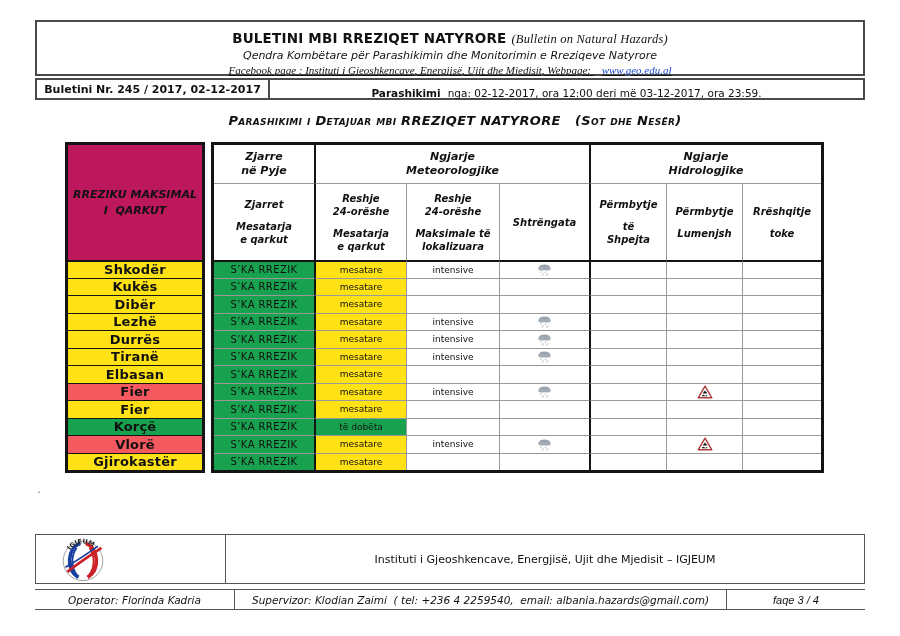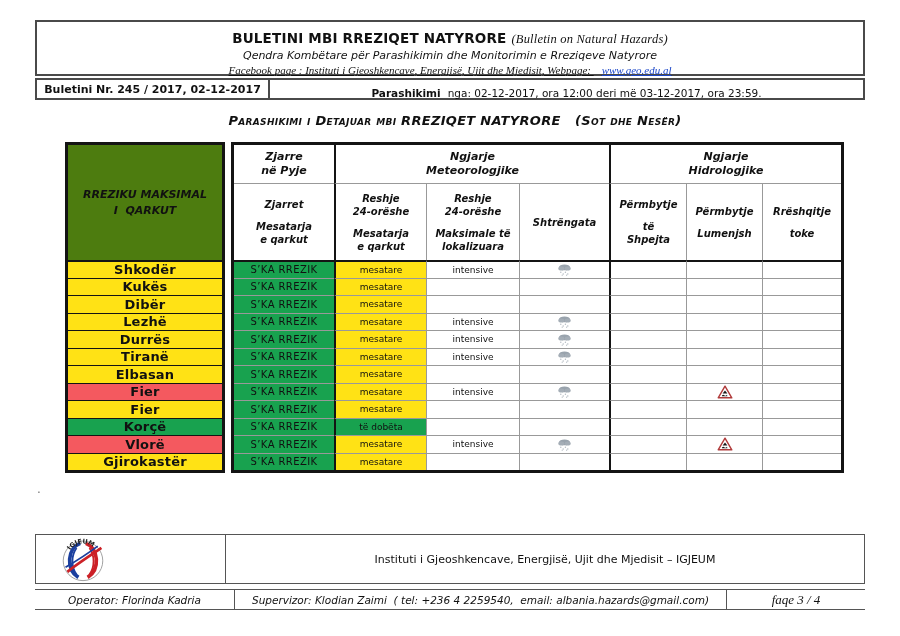--- a/index.html
+++ b/index.html
@@ -8,41 +8,41 @@
   .page { position: relative; width: 900px; height: 636px; background: #fff; overflow: hidden; }
 
   
   .hdr-box { position: absolute; left: 35px; top: 20px; width: 830px; height: 56px;
              border: 2px solid #4a4a4a; text-align: center; padding-top: 8px; }
   .hdr-line1 { font-size: 13.5px; font-weight: bold; letter-spacing: .2px; }
   .hdr-line1 .en { font-family: "Liberation Serif", serif; font-style: italic; font-weight: normal; font-size: 12.5px; }
   .hdr-line2 { font-size: 11px; font-weight: normal; font-style: italic; margin-top: 2px; }
   .hdr-line3 { font-family: "Liberation Serif", serif; font-style: italic; font-size: 11px;
                margin-top: 2px; text-decoration: underline; }
-  .hdr-line3 a { color: #1a46c8; text-decoration: underline; cursor: pointer; margin-left: 8px; }
+  .hdr-line3 a { color: #1a46c8; cursor: pointer; margin-left: 8px; }
 
   
   .info-bar { position: absolute; left: 35px; top: 78px; width: 830px; height: 22px;
               border: 2px solid #4a4a4a; display: flex; align-items: stretch; }
   .info-left { width: 233px; border-right: 2px solid #4a4a4a; display: flex; align-items: center;
                justify-content: center; font-size: 11px; font-weight: bold; white-space: pre; }
   .info-right { flex: 1; display: flex; align-items: center; justify-content: center; font-size: 10.5px; margin-top: 8px; }
   .info-right b { margin-right: 7px; }
   .info-right span { white-space: pre; }
 
   
   .section-title { position: absolute; left: 0; top: 113px; width: 910px; text-align: center;
                    font-size: 13px; font-weight: bold; font-style: italic;
                    font-variant: small-caps; white-space: pre; letter-spacing: .3px; }
 
   
   .tables { position: absolute; left: 65px; top: 142px; display: flex; gap: 6px; }
 
-  .ltab { display: grid; width: 160px; grid-template-rows: 115px repeat(12, 17.5px);
-          border: 3px solid #141414; background: #4d7c0f; }
+  .ltab { display: grid; width: 140px; grid-template-rows: 115px repeat(12, 17.5px);
+          border: 3px solid #141414; background: #be185d; }
   .corner { display: flex; flex-direction: column; align-items: center; justify-content: center;
             font-size: 11px; font-weight: bold; font-style: italic; line-height: 1.45; }
   .corner div { white-space: pre; }
   .dcell { display: flex; align-items: center; justify-content: center;
            font-size: 13px; font-weight: bold; border-top: 1.6px solid #141414; letter-spacing: .2px; }
   .ltab > .dcell:nth-child(2) { border-top: 2.2px solid #141414; }
 
   .rtab { display: grid; width: 613px;
           grid-template-columns: 100px 92px 93px 90px 77px 76px 79px;
           grid-template-rows: 38px 77px repeat(12, 17.5px);
@@ -72,21 +72,21 @@
                padding-left: 18px; }
   .inst-cell { flex: 1; display: flex; align-items: center; justify-content: center; font-size: 11px; }
   .op-row { position: absolute; left: 35px; top: 589px; width: 830px; height: 21px;
             border-top: 1.5px solid #555; border-bottom: 1.5px solid #555; display: flex;
             font-style: italic; font-size: 10.5px; align-items: stretch; }
   .op-cell { width: 200px; border-right: 1.5px solid #555; display: flex; align-items: center;
              justify-content: center; white-space: pre; }
   .sup-cell { flex: 1; border-right: 1.5px solid #555; display: flex; align-items: center;
               justify-content: center; white-space: pre; }
   .page-cell { width: 138px; display: flex; align-items: center; justify-content: center;
-               font-family: Liberation Serif, serif; font-size: 13px; }
+               font-family: Liberation Sans, sans-serif; font-size: 11px; }
 </style>
 </head>
 <body>
 
 <div class="page">
 
   <div class="hdr-box">
     <div class="hdr-line1">
       <span>BULETINI MBI RREZIQET NATYRORE</span>
       <span class="en">(Bulletin on Natural Hazards)</span>

